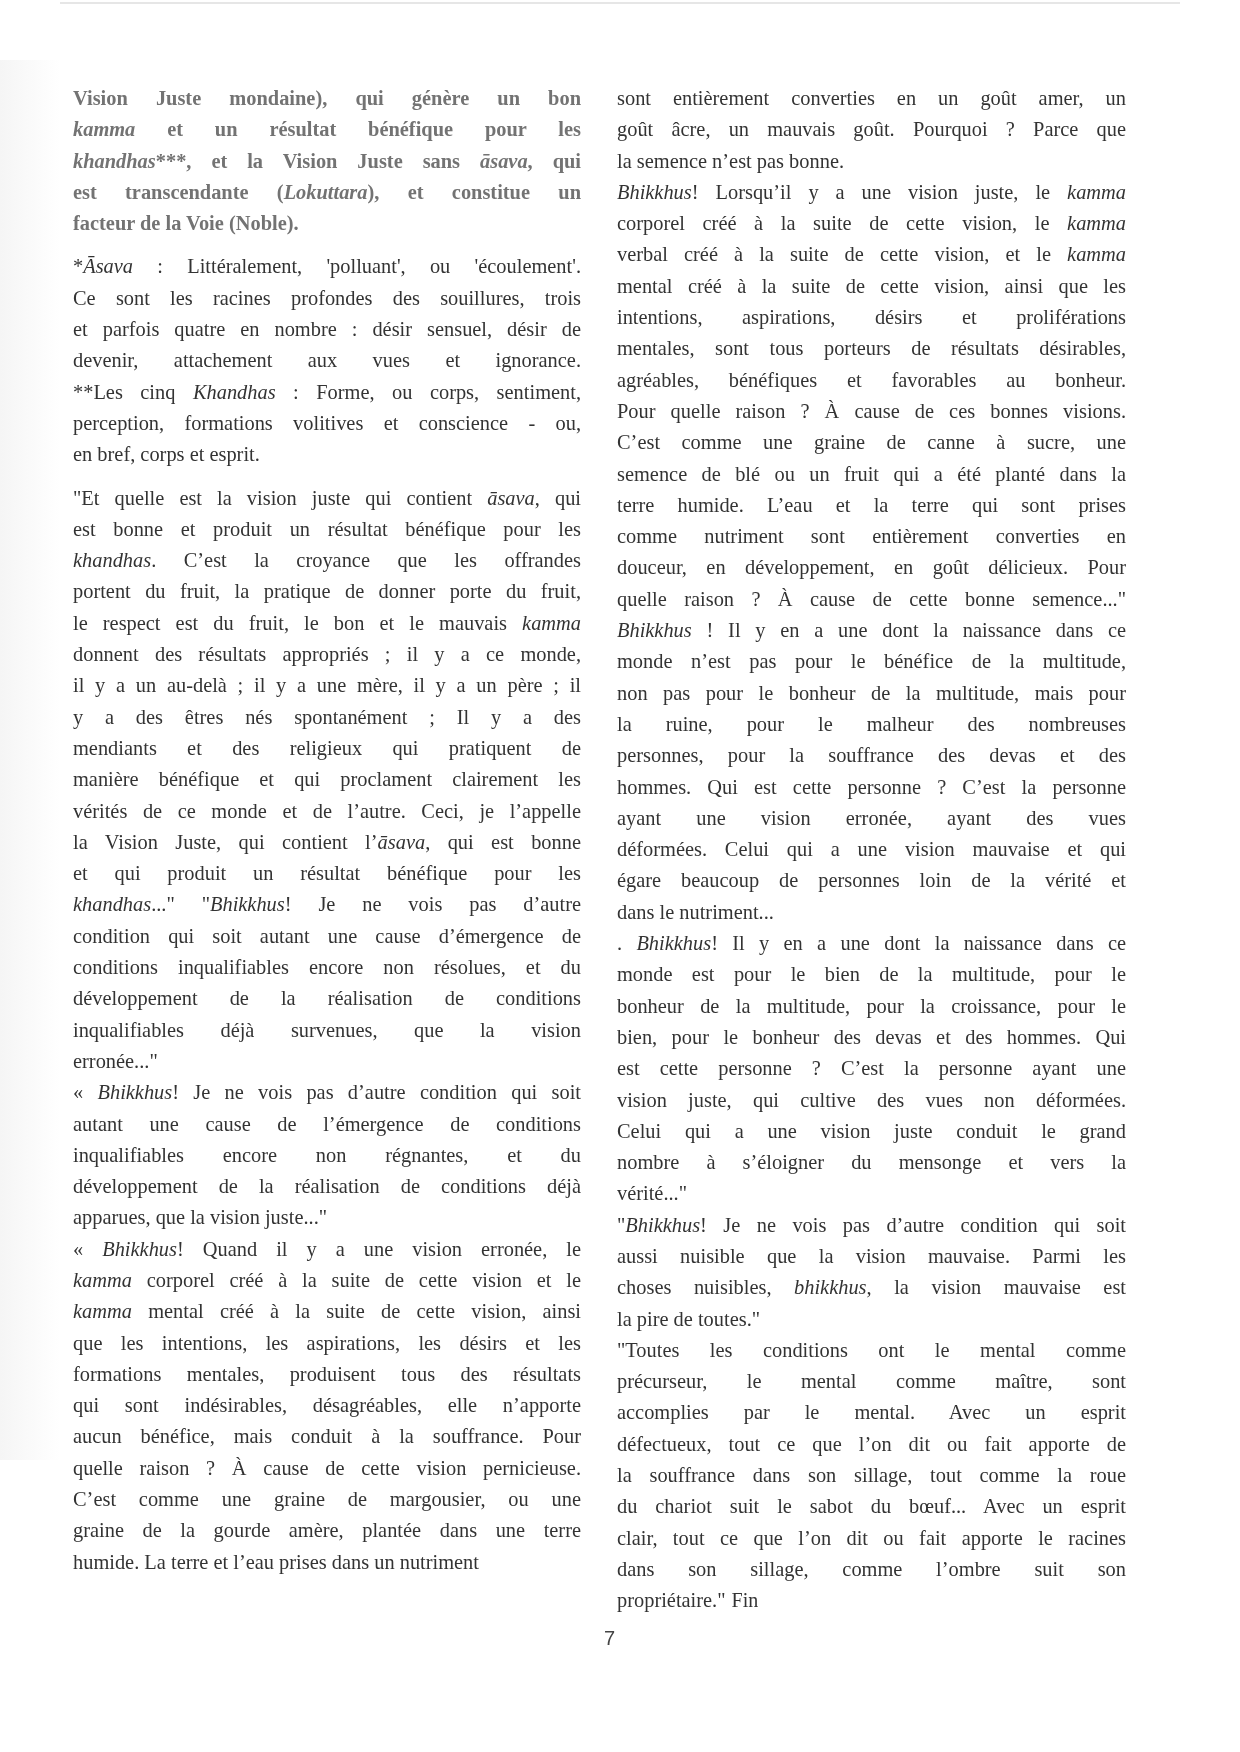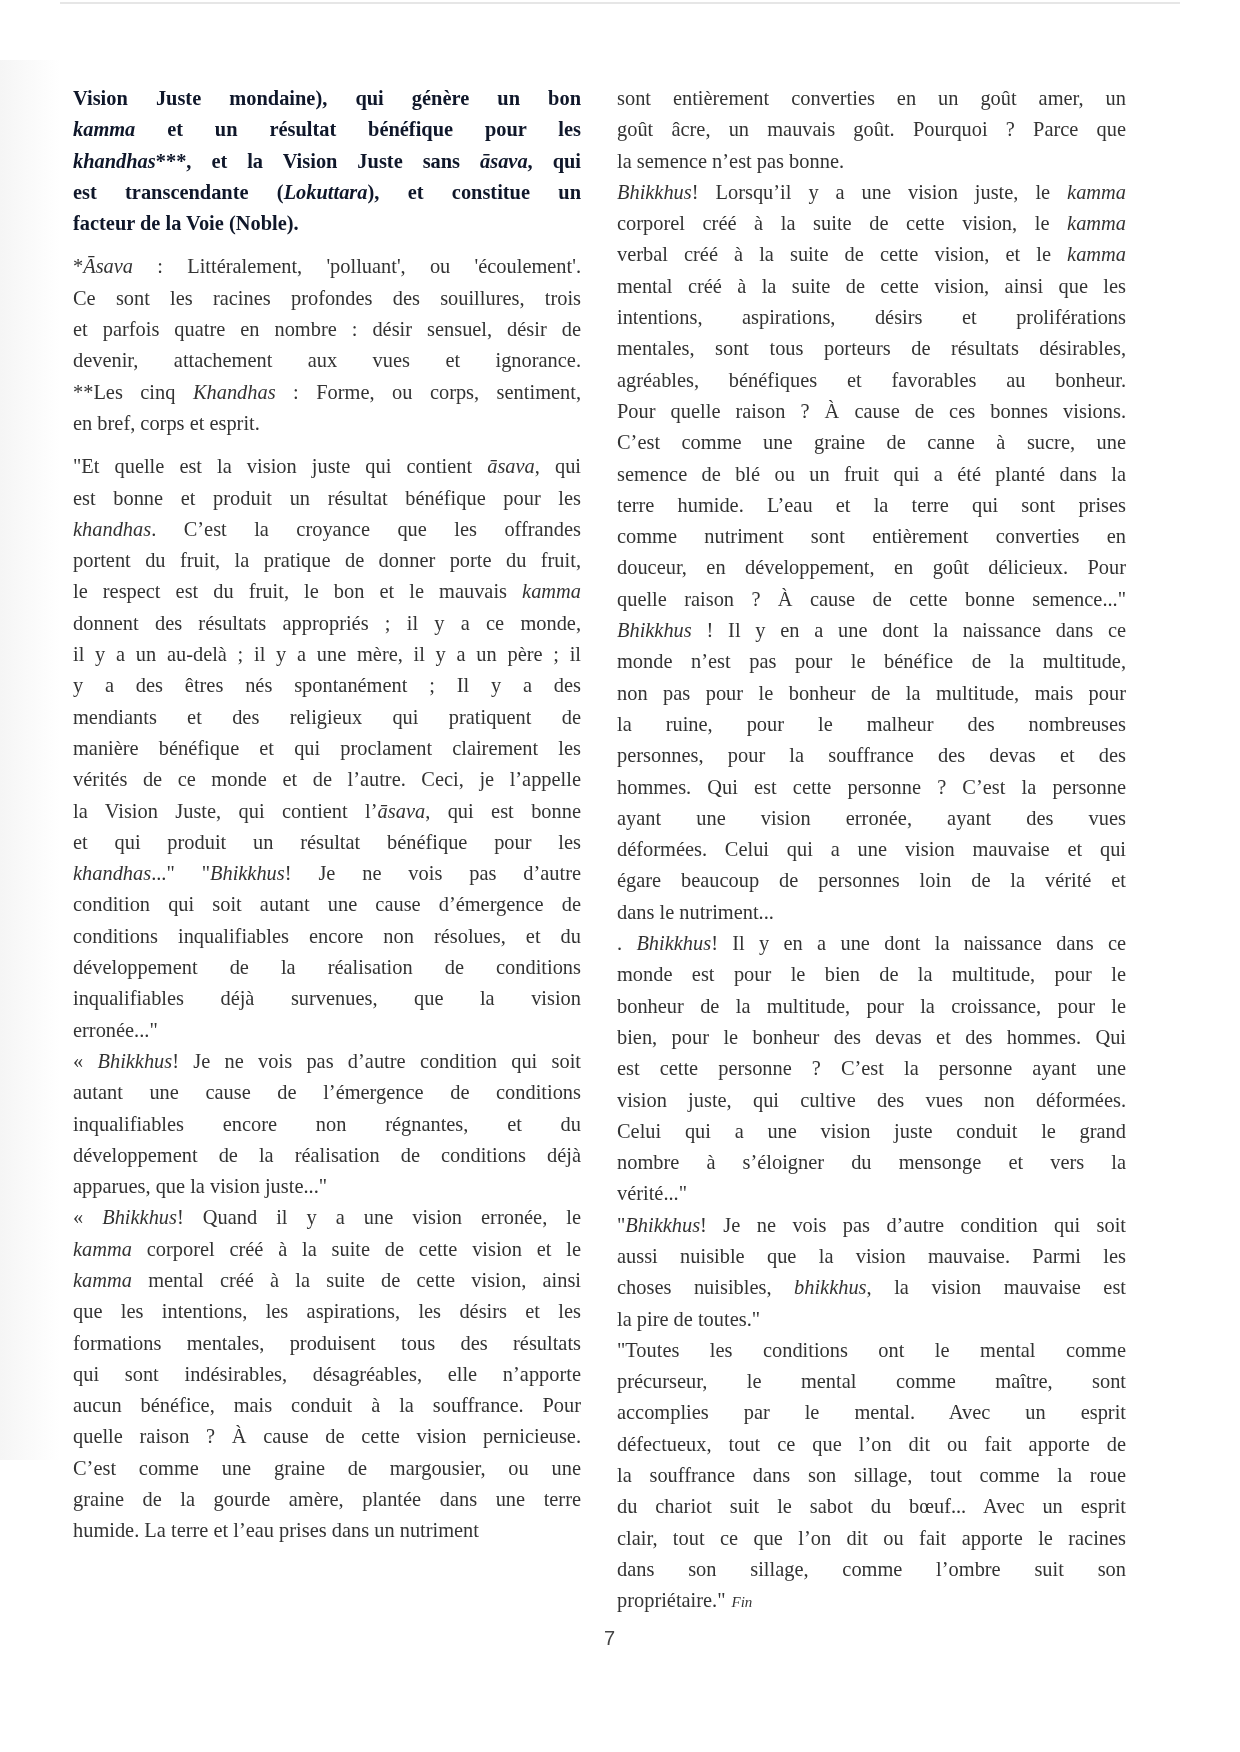--- a/index.html
+++ b/index.html
@@ -8,25 +8,25 @@
     font-family: "Liberation Serif", serif; color: #333333;
   }
   .scan-edge-top { position: absolute; left: 60px; top: 2px; width: 1120px; height: 2px; background: #e6e6e6; }
   .scan-shadow-left { position: absolute; left: 0; top: 60px; width: 60px; height: 1400px;
     background: linear-gradient(to right, rgba(235,235,235,0.5), rgba(255,255,255,0)); }
   .column { position: absolute; top: 83px; font-size: 20.4px; line-height: 31.3px; text-align: justify; }
   .col-left { left: 73px; width: 508px; }
   .col-right { left: 617px; width: 509px; }
   .p { margin: 0; }
   .p.gap { margin-top: 12px; }
-  .bold { font-weight: bold; color: #0f172a; }
+  .bold { font-weight: bold; color: #737373; }
   i { }
   .line { display: block; text-align-last: justify; }
   .line.last { text-align-last: left; }
-  .fin { font-size: 15px; font-style: italic; margin-left: 6px; }
+  .fin { font-size: 20px; margin-left: 6px; }
   .page-number { position: absolute; left: 604px; top: 1627px; font-family: "Liberation Sans", sans-serif;
     font-size: 20px; color: #444; }
 </style>
 </head>
 <body>
 
 <div class="scan-edge-top"></div>
 <div class="scan-shadow-left"></div>
 
 <div class="column col-left">
@@ -36,20 +36,21 @@
       <span class="line"><i>khandhas</i>***, et la Vision Juste sans <i>āsava</i>, qui</span>
       <span class="line">est transcendante (<i>Lokuttara</i>), et constitue un</span>
       <span class="line last">facteur de la Voie (Noble).</span>
     </div>
   <div class="p gap">
       <span class="line">*<i>Āsava</i> : Littéralement, 'polluant', ou 'écoulement'.</span>
       <span class="line">Ce sont les racines profondes des souillures, trois</span>
       <span class="line">et parfois quatre en nombre : désir sensuel, désir de</span>
       <span class="line">devenir, attachement aux vues et ignorance.</span>
       <span class="line">**Les cinq <i>Khandhas</i> : Forme, ou corps, sentiment,</span>
+      <span class="line">perception, formations volitives et conscience - ou,</span>
       <span class="line last">en bref, corps et esprit.</span>
     </div>
   <div class="p gap">
       <span class="line">"Et quelle est la vision juste qui contient <i>āsava</i>, qui</span>
       <span class="line">est bonne et produit un résultat bénéfique pour les</span>
       <span class="line"><i>khandhas</i>. C’est la croyance que les offrandes</span>
       <span class="line">portent du fruit, la pratique de donner porte du fruit,</span>
       <span class="line">le respect est du fruit, le bon et le mauvais <i>kamma</i></span>
       <span class="line">donnent des résultats appropriés ; il y a ce monde,</span>
       <span class="line">il y a un au-delà ; il y a une mère, il y a un père ; il</span>

